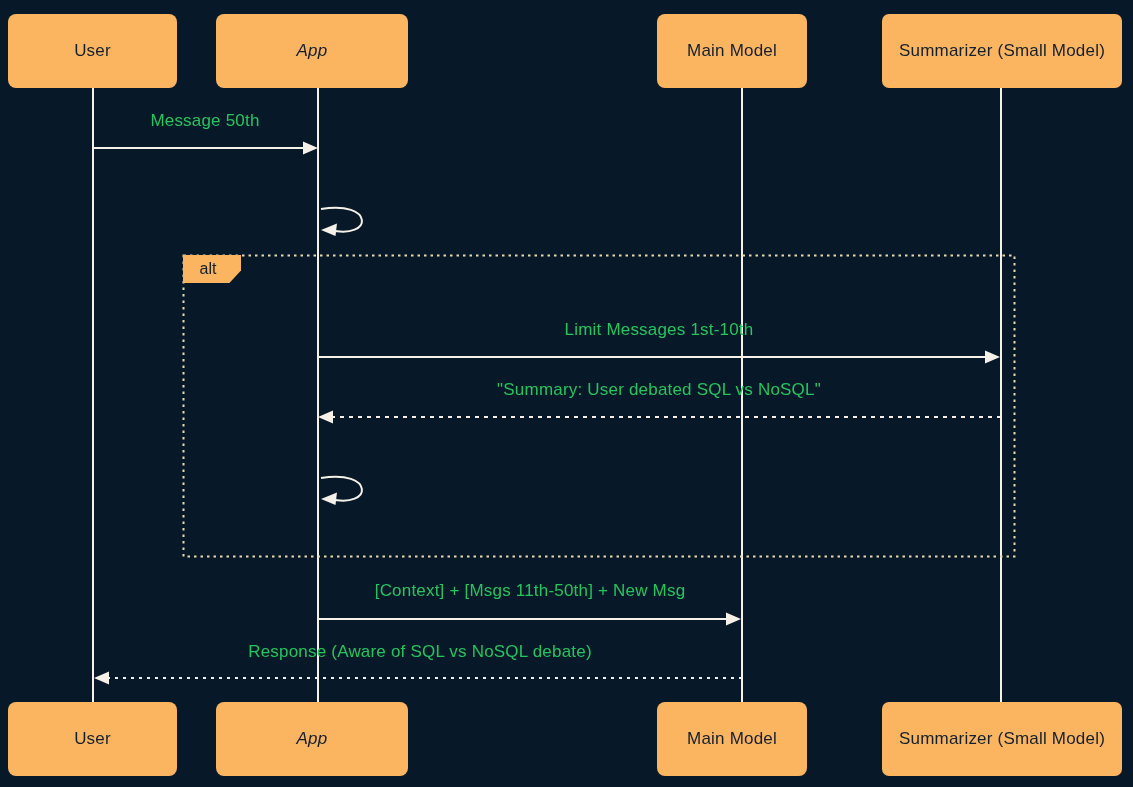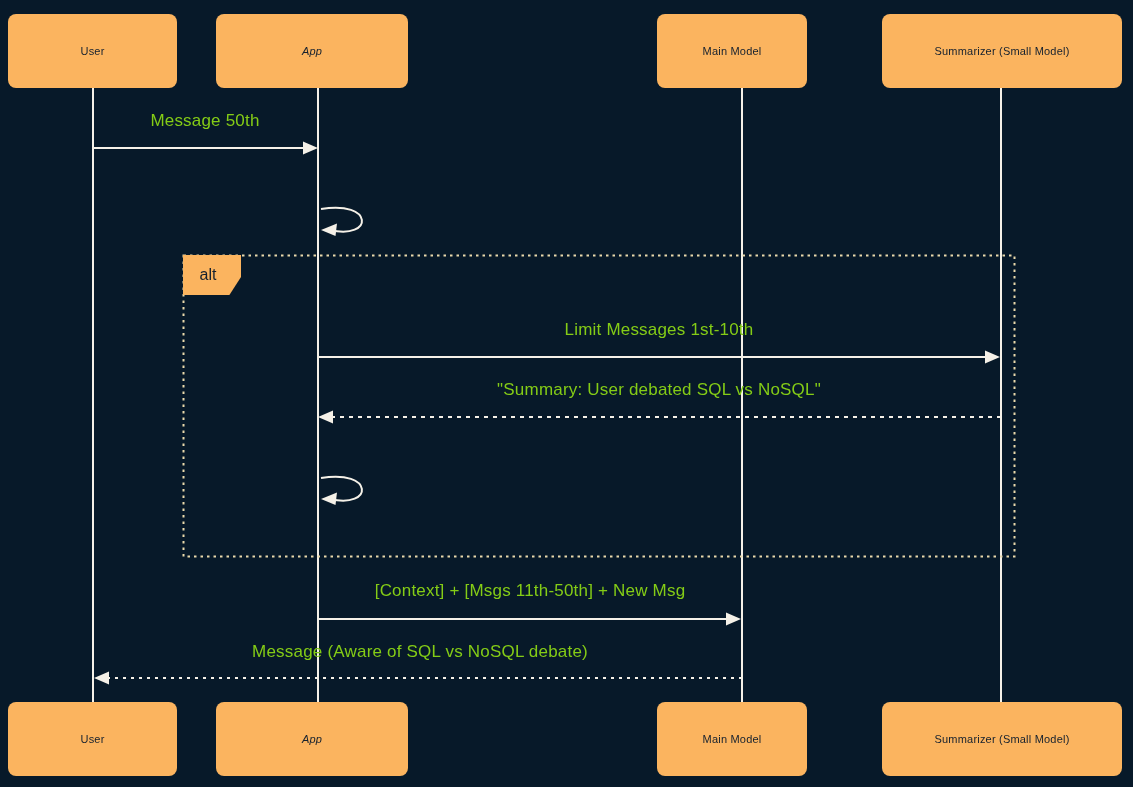--- a/index.html
+++ b/index.html
@@ -24,47 +24,47 @@
 
   .actor-box {
     position: absolute;
     height: 74px;
     background: #FBB45F;
     border-radius: 8px;
     display: flex;
     align-items: center;
     justify-content: center;
     color: #14202E;
-    font-size: 11px;
+    font-size: 17px;
     letter-spacing: 0.2px;
     z-index: 2;
   }
   .actor-user   { left: 8px;   width: 169px; }
   .actor-app    { left: 216px; width: 192px; font-style: italic; }
   .actor-main   { left: 657px; width: 150px; }
-  .actor-summ   { left: 882px; width: 240px; }
+  .actor-summ   { left: 882px; width: 240px; border-radius: 7px; }
   .row-top .actor-box    { top: 14px; }
   .row-bottom .actor-box { top: 702px; }
 
   .msg-label {
     position: absolute;
     transform: translate(-50%, -50%);
     white-space: nowrap;
-    color: #84cc16;
+    color: #22c55e;
     font-size: 17px;
     letter-spacing: 0.2px;
     z-index: 3;
   }
 
   .alt-tab {
     position: absolute;
     left: 183px;
     top: 255px;
     width: 58px;
-    height: 40px;
+    height: 28px;
     background: #FBB45F;
     clip-path: polygon(0 0, 100% 0, 100% 55%, 80% 100%, 0 100%);
     display: flex;
     align-items: center;
     justify-content: center;
     padding-right: 8px;
     box-sizing: border-box;
     color: #14202E;
     font-size: 16px;
     z-index: 3;
@@ -143,15 +143,15 @@
   <div class="msg-label" style="left:205px; top:121px;">Message 50th</div>
 
 
   <div class="msg-label" style="left:659px; top:330px;">Limit Messages 1st-10th</div>
 
   <div class="msg-label" style="left:659px; top:390px;">"Summary: User debated SQL vs NoSQL"</div>
 
 
   <div class="msg-label" style="left:530px; top:591px;">[Context] + [Msgs 11th-50th] + New Msg</div>
 
-  <div class="msg-label" style="left:420px; top:652px;">Message (Aware of SQL vs NoSQL debate)</div>
+  <div class="msg-label" style="left:420px; top:652px;">Response (Aware of SQL vs NoSQL debate)</div>
 
 </div>
 
 </body></html>

